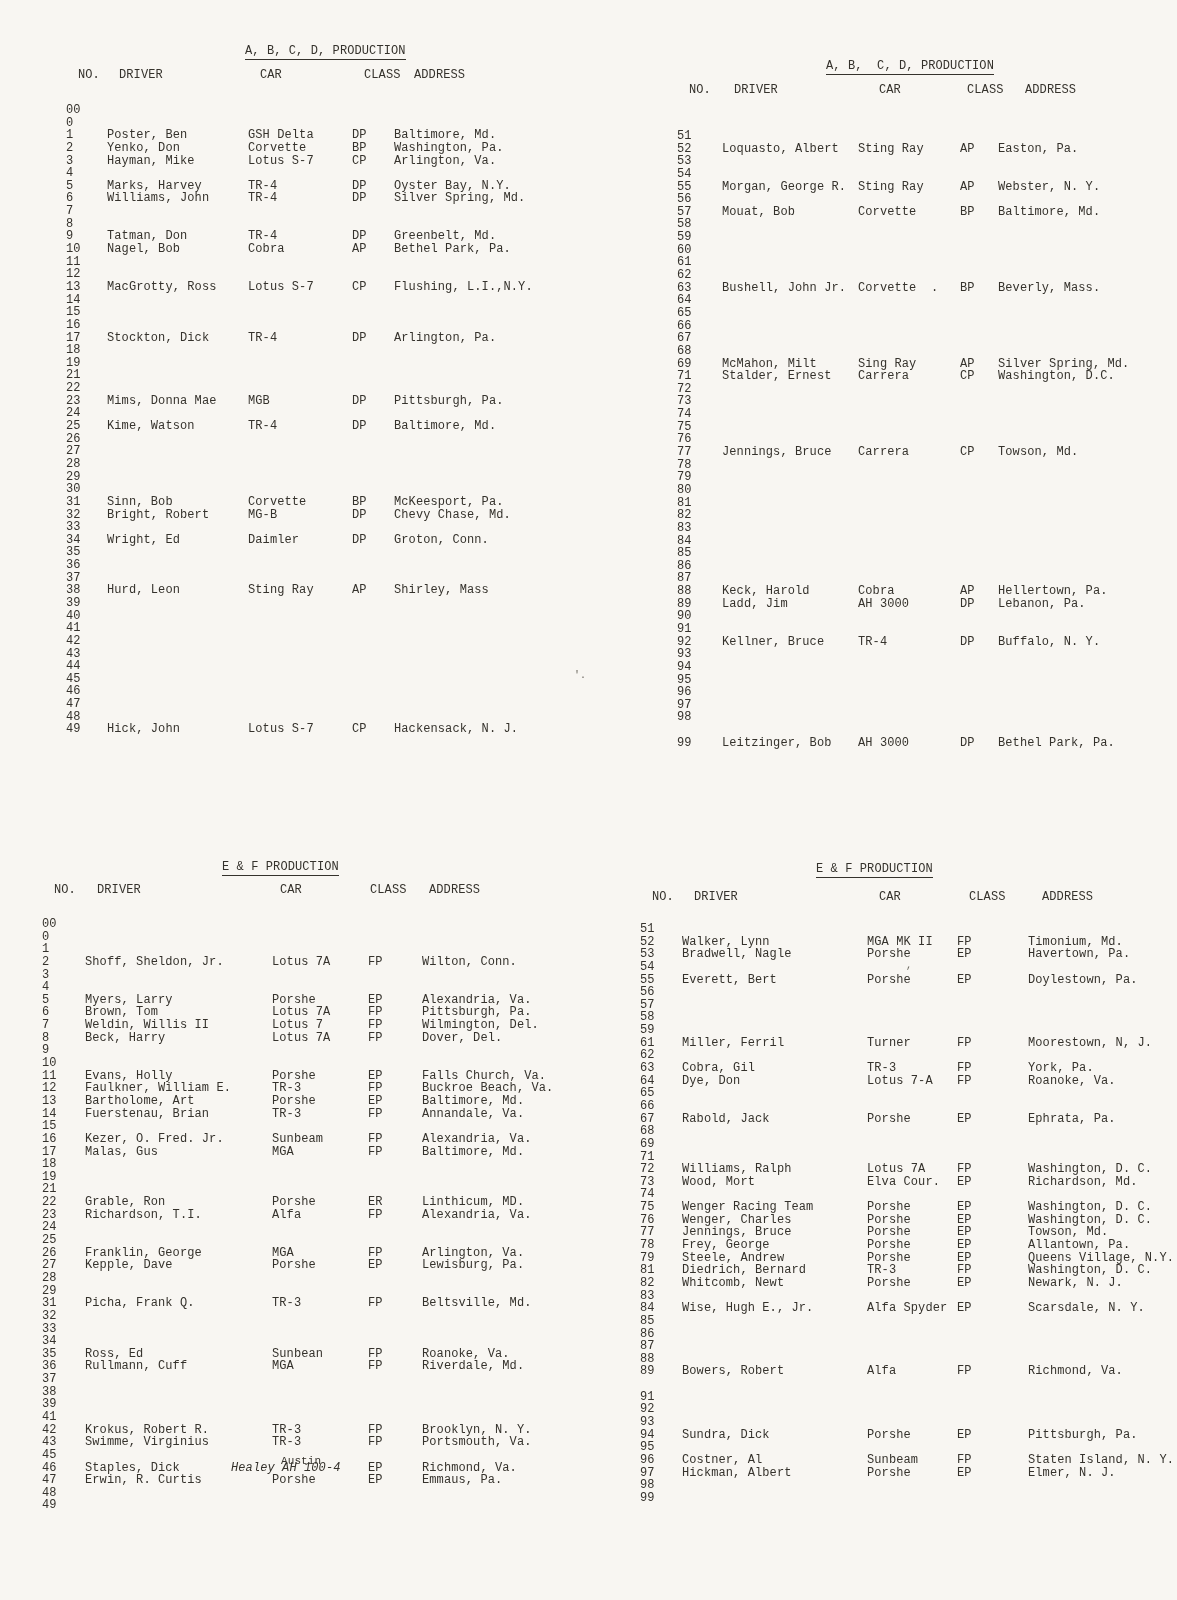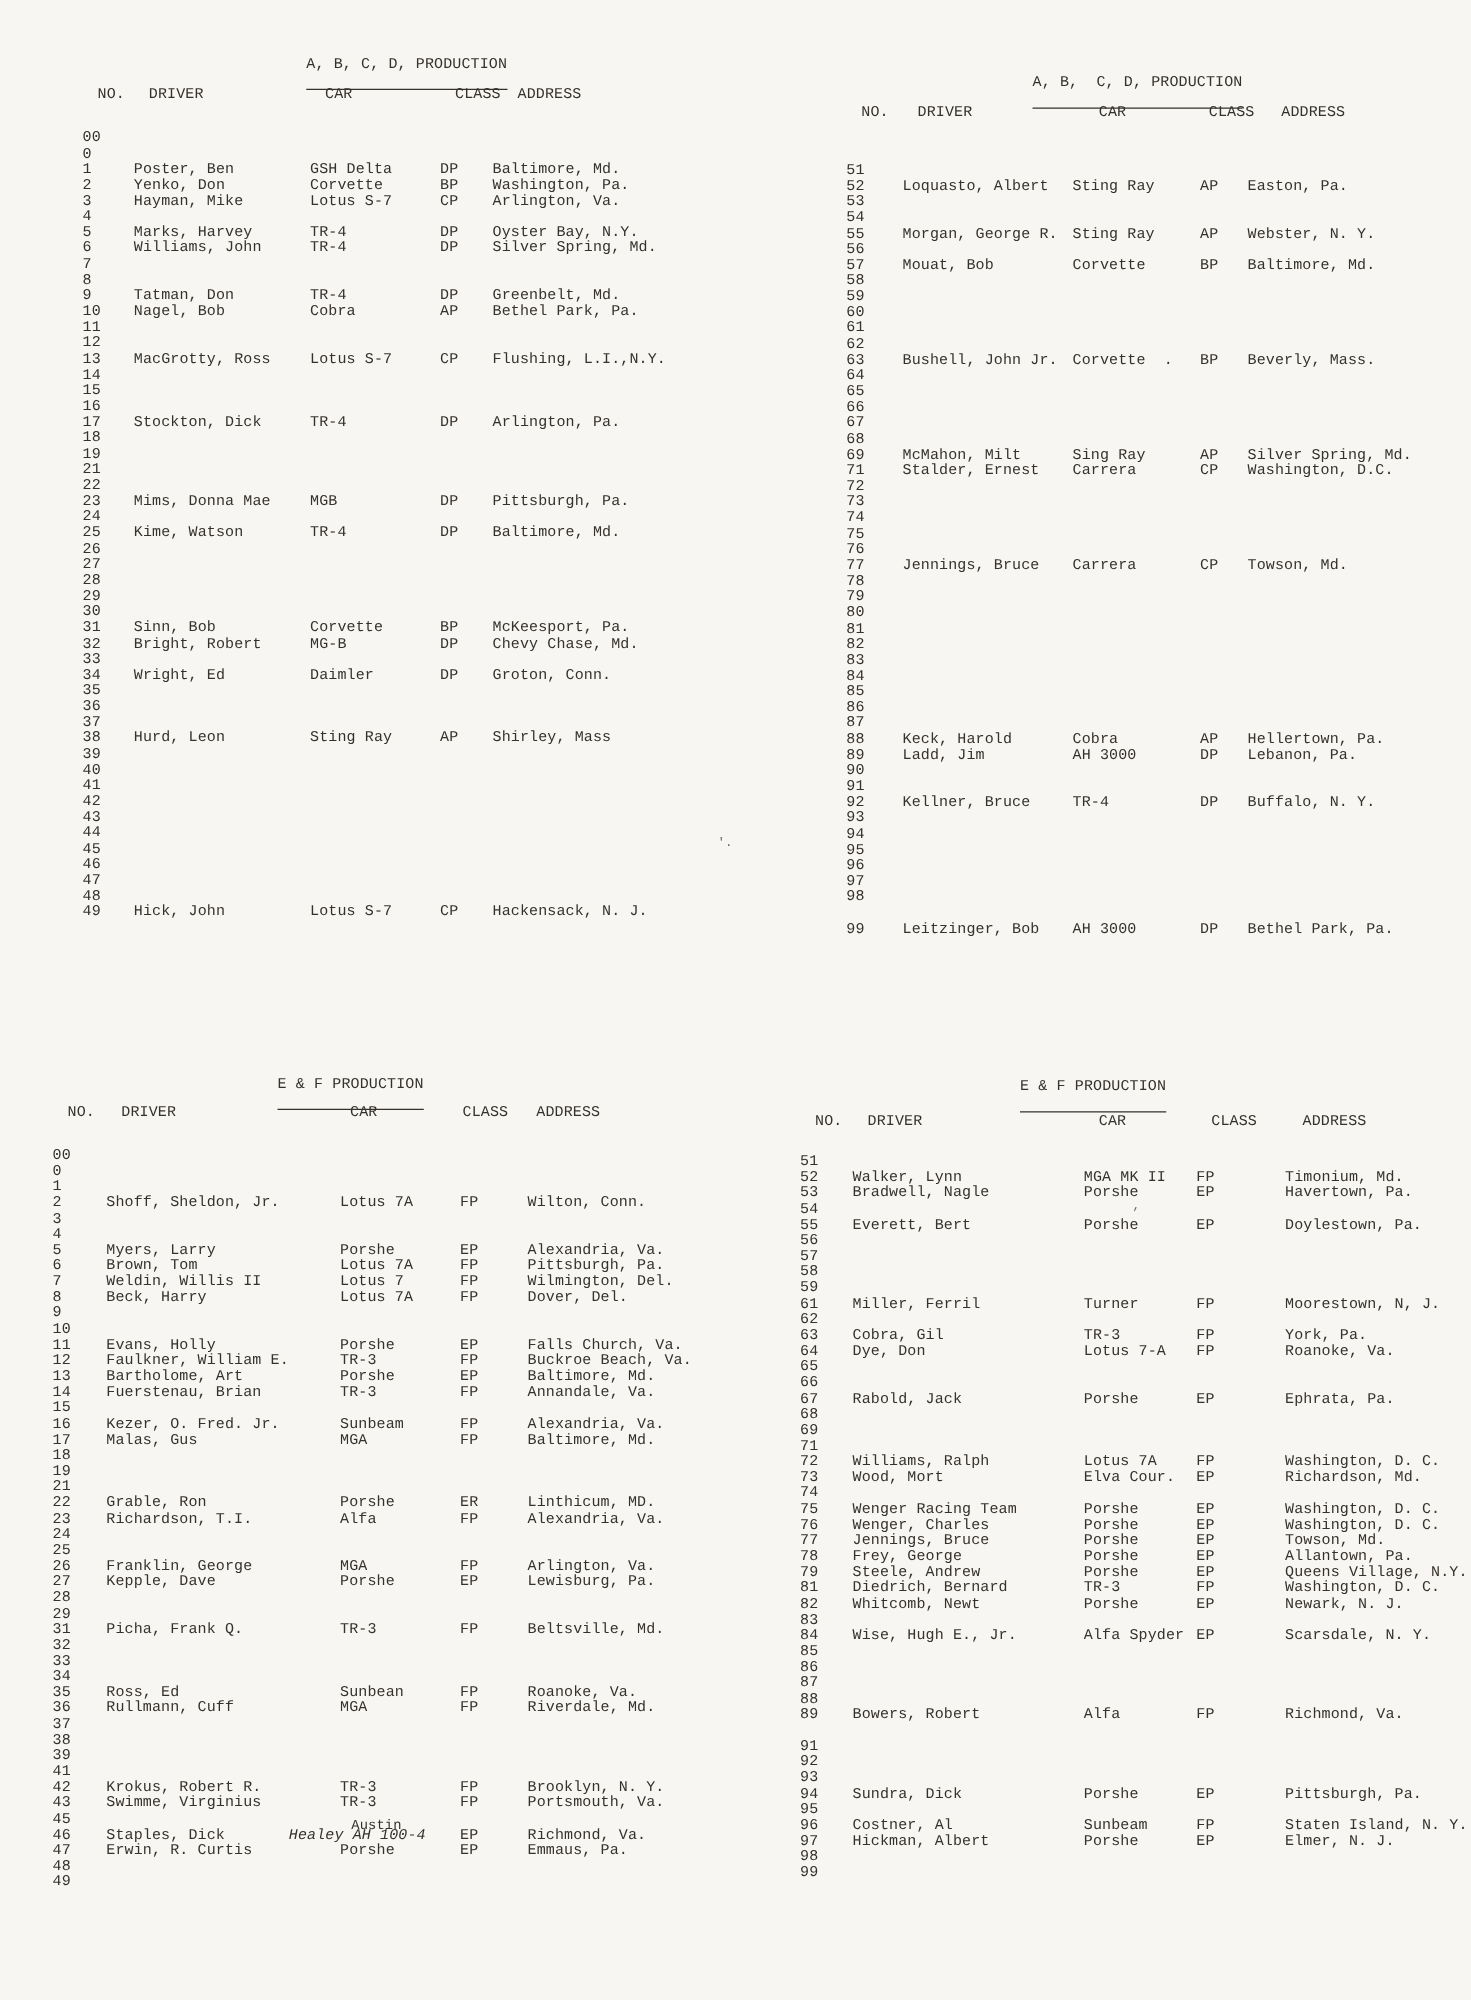--- a/index.html
+++ b/index.html
@@ -11,21 +11,21 @@
     font-family:"Liberation Mono","DejaVu Sans Mono",monospace;
     font-size:12px;
     color:#35322c;
     overflow:hidden;
   }
   .quad{position:absolute;inset:0;}
   .title{
     position:absolute;
     white-space:pre;
     border-bottom:1px solid #35322c;
-    padding-bottom:13px;
+    padding-bottom:1px;
     letter-spacing:.1px;
   }
   .hdr{position:absolute;left:12px;width:100%;height:13px;}
   .hdr span, .row span{position:absolute;top:0;white-space:pre;letter-spacing:.1px;}
   .rows{position:absolute;left:0;width:100%;margin-top:22px;}
   .row{position:relative;height:12.65px;}
   .c-car-above{font-size:11px;}
 
   
   .q0 .title{left:245px;top:44px;}

